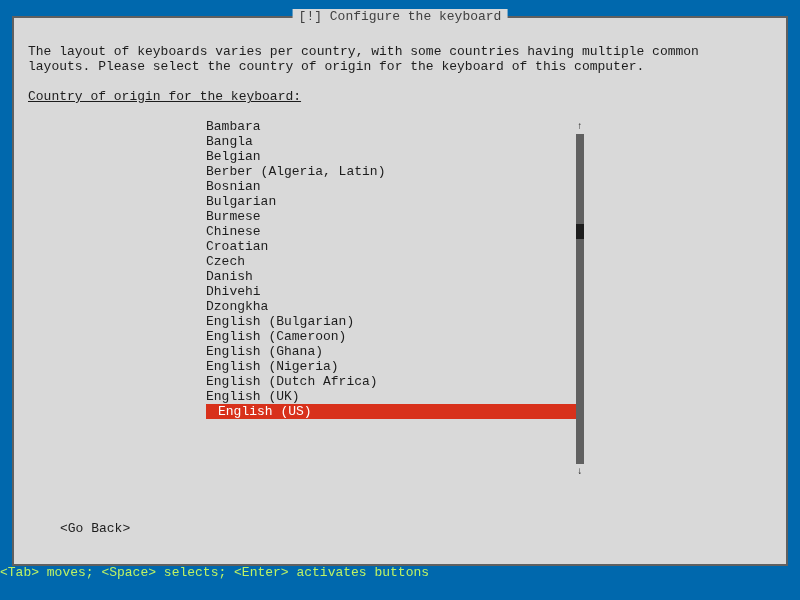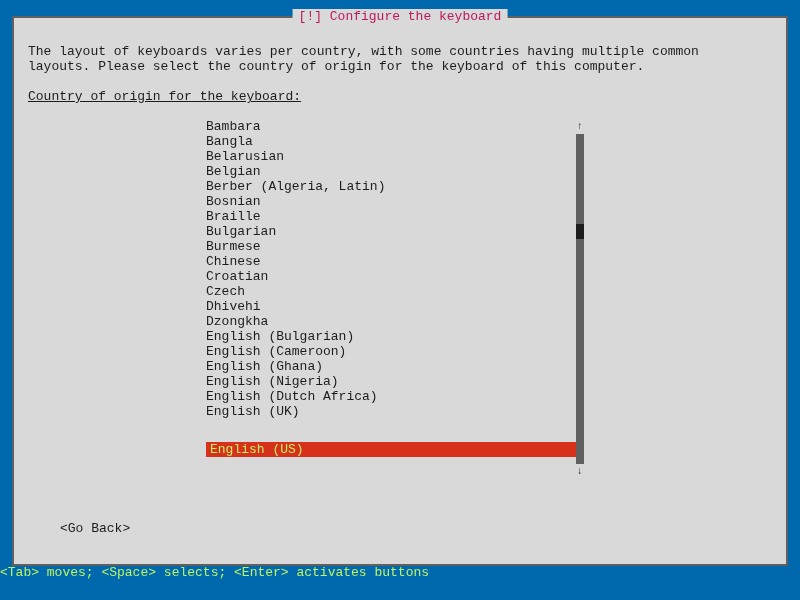--- a/index.html
+++ b/index.html
@@ -27,21 +27,21 @@
       background: #d9d9d9;
       border: 2px solid #606060;
     }
     .dialog-title {
       position: absolute;
       top: -9px;
       left: 50%;
       transform: translateX(-50%);
       background: #d9d9d9;
       padding: 0 6px;
-      color: #be185d;
+      color: #404040;
       white-space: pre;
     }
     .dialog-content {
       padding: 26px 14px 14px 14px;
       position: relative;
       height: 100%;
     }
     .instructions {
       white-space: pre-wrap;
       margin-bottom: 15px;
@@ -55,24 +55,23 @@
       margin-left: 178px;
       width: 416px;
     }
     .list-item {
       white-space: pre;
       height: 15px;
       cursor: pointer;
     }
     .list-item.selected {
       background: #d8311b;
-      color: #bef264;
+      color: #ffffff;
       width: 374px;
-      padding-left: 4px;
-      margin-top: 23px;
+      padding-left: 12px;
     }
     .scrollbar {
       position: absolute;
       right: 38px;
       top: 0;
       width: 8px;
       height: 360px;
     }
     .scroll-arrow-up {
       position: absolute;
@@ -130,30 +129,29 @@
 <div class="dialog">
   <div class="dialog-title">[!] Configure the keyboard</div>
   <div class="dialog-content">
     <div class="instructions">The layout of keyboards varies per country, with some countries having multiple common
 layouts. Please select the country of origin for the keyboard of this computer.</div>
     <div class="prompt">Country of origin for the keyboard:</div>
     <div class="list-area">
       <div id="list-container">
           <div class="list-item">Bambara</div>
           <div class="list-item">Bangla</div>
-          <div class="list-item">Belarusian</div>
           <div class="list-item">Belgian</div>
           <div class="list-item">Berber (Algeria, Latin)</div>
           <div class="list-item">Bosnian</div>
-          <div class="list-item">Braille</div>
           <div class="list-item">Bulgarian</div>
           <div class="list-item">Burmese</div>
           <div class="list-item">Chinese</div>
           <div class="list-item">Croatian</div>
           <div class="list-item">Czech</div>
+          <div class="list-item">Danish</div>
           <div class="list-item">Dhivehi</div>
           <div class="list-item">Dzongkha</div>
           <div class="list-item">English (Bulgarian)</div>
           <div class="list-item">English (Cameroon)</div>
           <div class="list-item">English (Ghana)</div>
           <div class="list-item">English (Nigeria)</div>
           <div class="list-item">English (Dutch Africa)</div>
           <div class="list-item">English (UK)</div>
           <div class="list-item selected">English (US)</div>
         </div>

